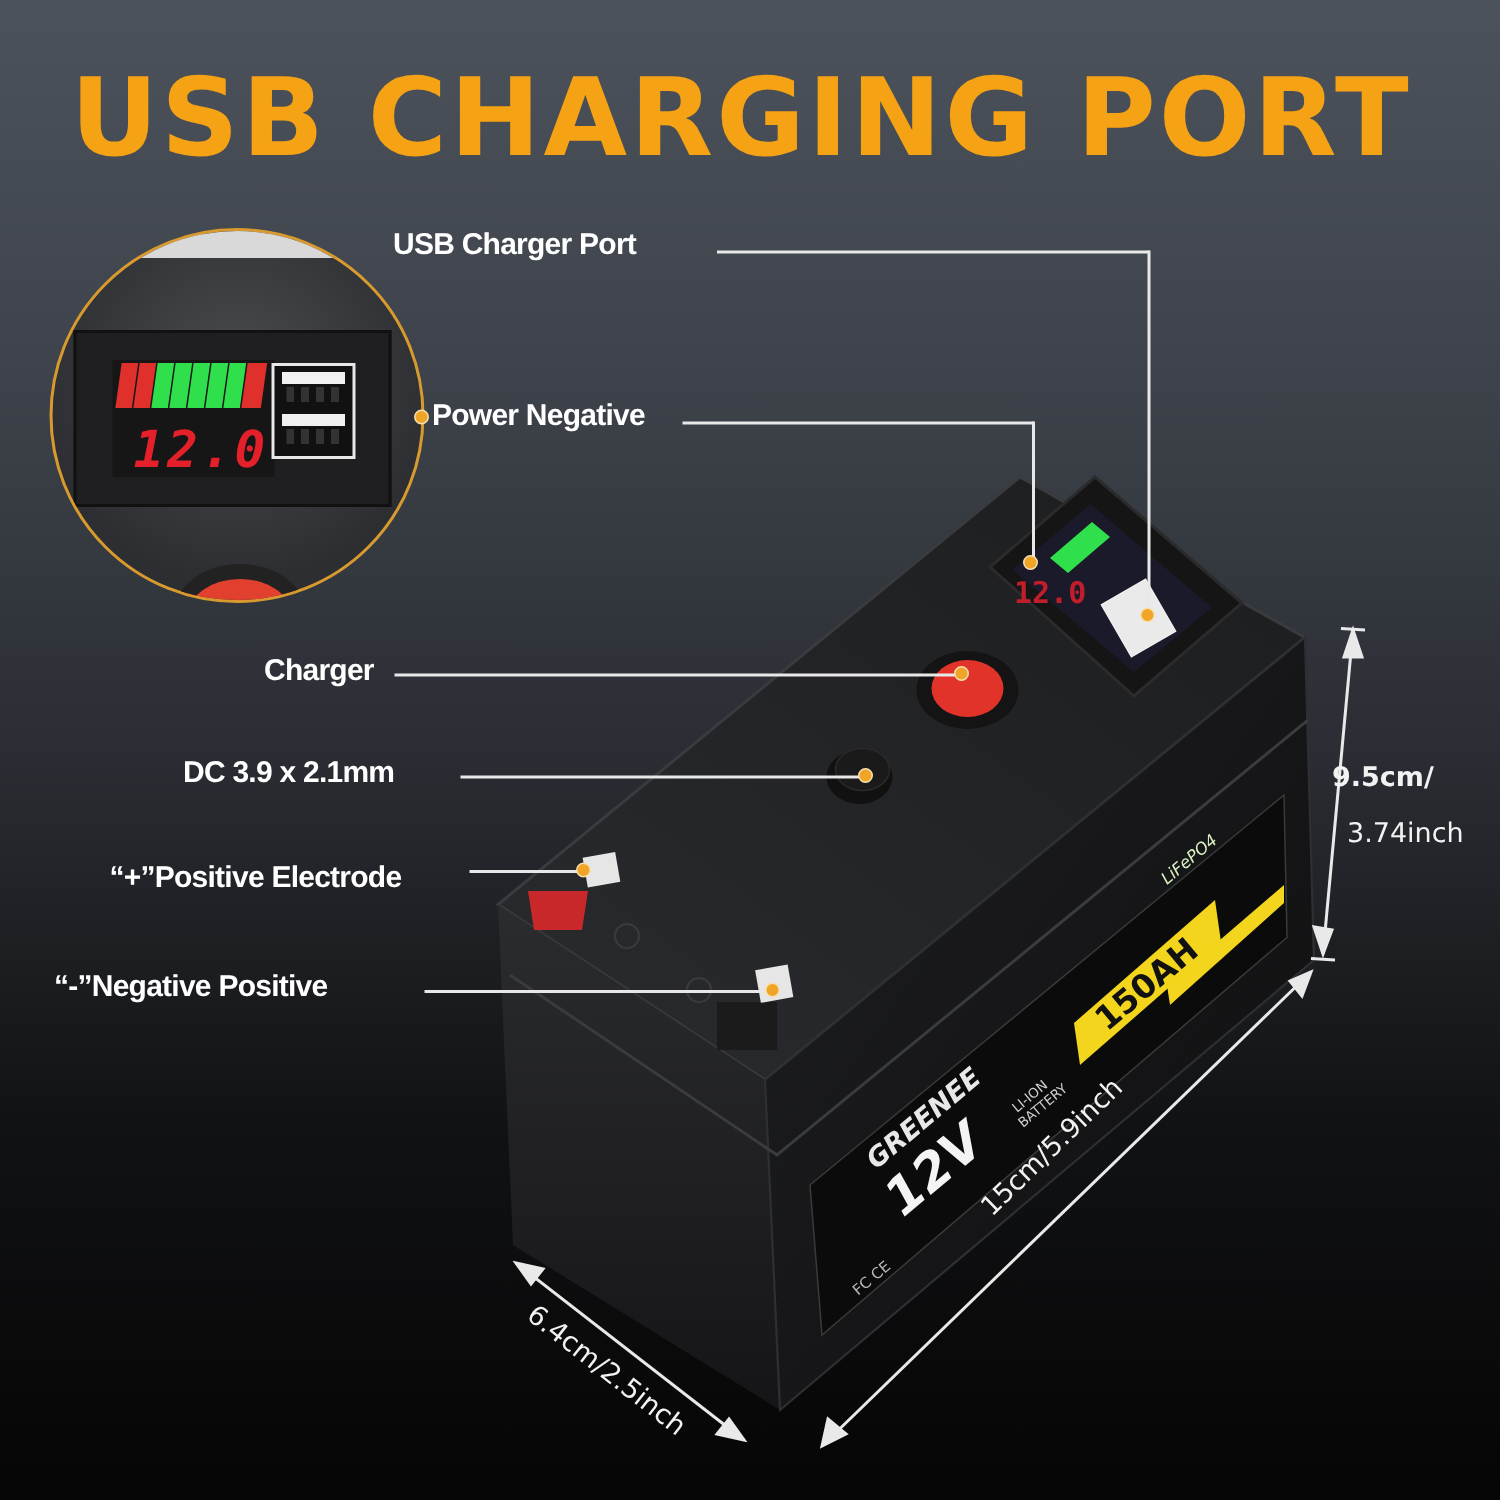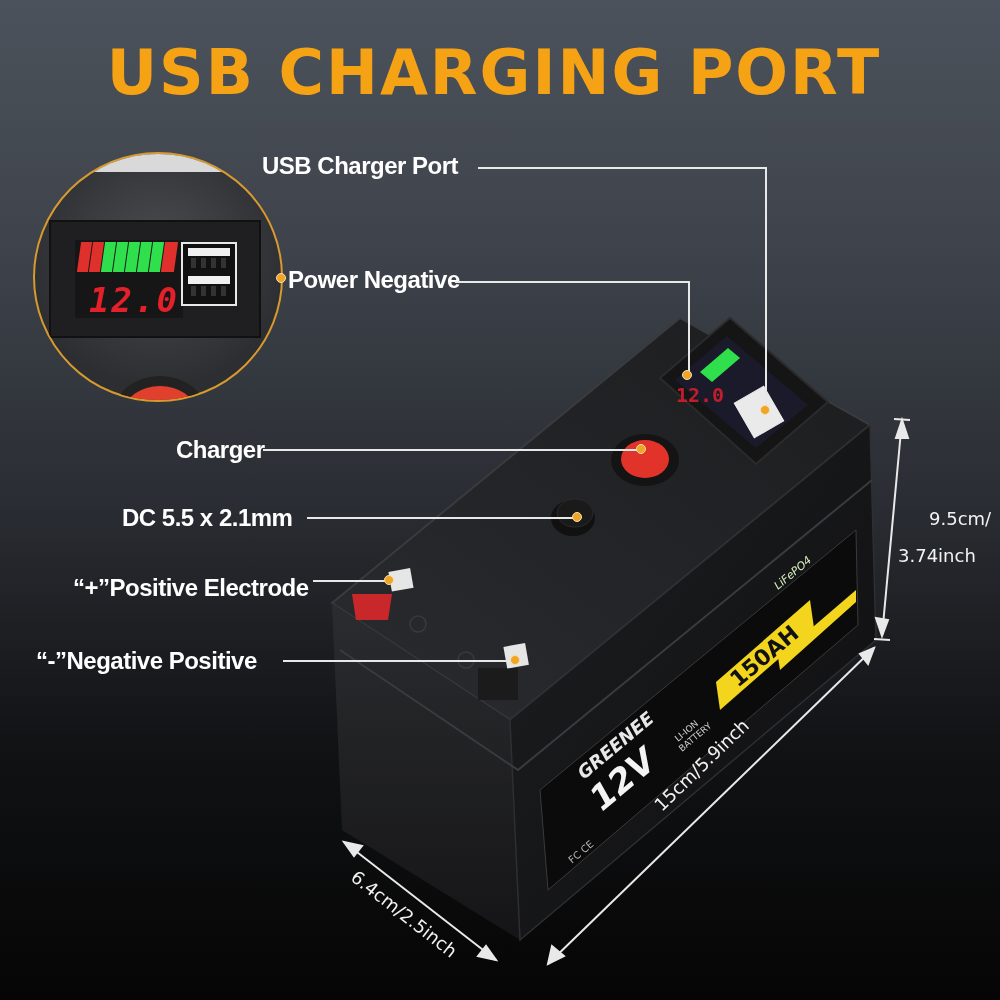--- a/index.html
+++ b/index.html
@@ -5,24 +5,24 @@
   html, body { margin:0; padding:0; }
   body {
     width:1000px; height:1000px; overflow:hidden; position:relative;
     background: linear-gradient(180deg, #4c525b 0%, #3e434b 25%, #2a2d33 50%, #111214 75%, #050505 100%);
     font-family: "Liberation Sans", sans-serif;
   }
   .abs { position:absolute; }
   .title {
     left:0; top:36px; width:988px; text-align:center;
     font-family: "DejaVu Sans", sans-serif; font-weight:bold;
-    font-size:62px; letter-spacing:2px; color:#f5a214;
+    font-size:72px; letter-spacing:2px; color:#f5a214;
   }
   .label {
-    color:#ffffff; font-size:24px; font-weight:bold; letter-spacing:-0.5px; white-space:nowrap;
+    color:#ffffff; font-size:20px; font-weight:bold; letter-spacing:-0.5px; white-space:nowrap;
   }
   .leader { background:#e8e8e8; }
   .dot { width:10px; height:10px; border-radius:50%; background:#f0a526; border:1px solid #f6e0b0; box-sizing:border-box; }
   .dim { color:#f2f2f2; font-size:18px; font-family:"DejaVu Sans", sans-serif; white-space:nowrap; }
 
   
   .zoom-circle {
     left:33px; top:152px; width:250px; height:250px; border-radius:50%;
     border:2px solid #d89a2e; overflow:hidden; box-sizing:border-box;
     background: radial-gradient(circle at 50% 40%, #4a4c50 0%, #2d2e31 70%);
@@ -145,28 +145,28 @@
 <div class="abs dot" style="left:276px;top:273px;"></div>
 <div class="abs label" style="left:288px;top:266px;">Power Negative</div>
 <div class="abs leader" style="left:455px;top:281px;width:234px;height:1.5px;"></div>
 <div class="abs leader" style="left:688px;top:281px;width:1.5px;height:92px;"></div>
 <div class="abs dot" style="left:682px;top:370px;"></div>
 
 <div class="abs label" style="left:176px;top:436px;">Charger</div>
 <div class="abs leader" style="left:263px;top:449px;width:378px;height:1.5px;"></div>
 <div class="abs dot" style="left:636px;top:444px;"></div>
 
-<div class="abs label" style="left:122px;top:504px;">DC 5.5 x 2.1mm</div>
+<div class="abs label" style="left:122px;top:504px;">DC 3.9 x 2.1mm</div>
 <div class="abs leader" style="left:307px;top:517px;width:268px;height:1.5px;"></div>
 <div class="abs dot" style="left:572px;top:512px;"></div>
 
 <div class="abs label" style="left:73px;top:574px;">“+”Positive Electrode</div>
 <div class="abs leader" style="left:313px;top:580px;width:74px;height:1.5px;"></div>
 <div class="abs dot" style="left:384px;top:575px;"></div>
 
 <div class="abs label" style="left:36px;top:647px;">“-”Negative Positive</div>
 <div class="abs leader" style="left:283px;top:660px;width:230px;height:1.5px;"></div>
 <div class="abs dot" style="left:510px;top:655px;"></div>
 
-<div class="abs dim" style="left:929px;top:508px;">9.5cm/</div>
+<div class="abs dim" style="left:888px;top:508px;font-weight:bold;">9.5cm/</div>
 <div class="abs dim" style="left:898px;top:533px;margin-top:12px;">3.74inch</div>
 <div class="abs dim" style="left:650px;top:800px;transform:rotate(-44deg);transform-origin:left top;">15cm/5.9inch</div>
 <div class="abs dim" style="left:360px;top:866px;transform:rotate(38deg);transform-origin:left top;">6.4cm/2.5inch</div>
 
 </body></html>

